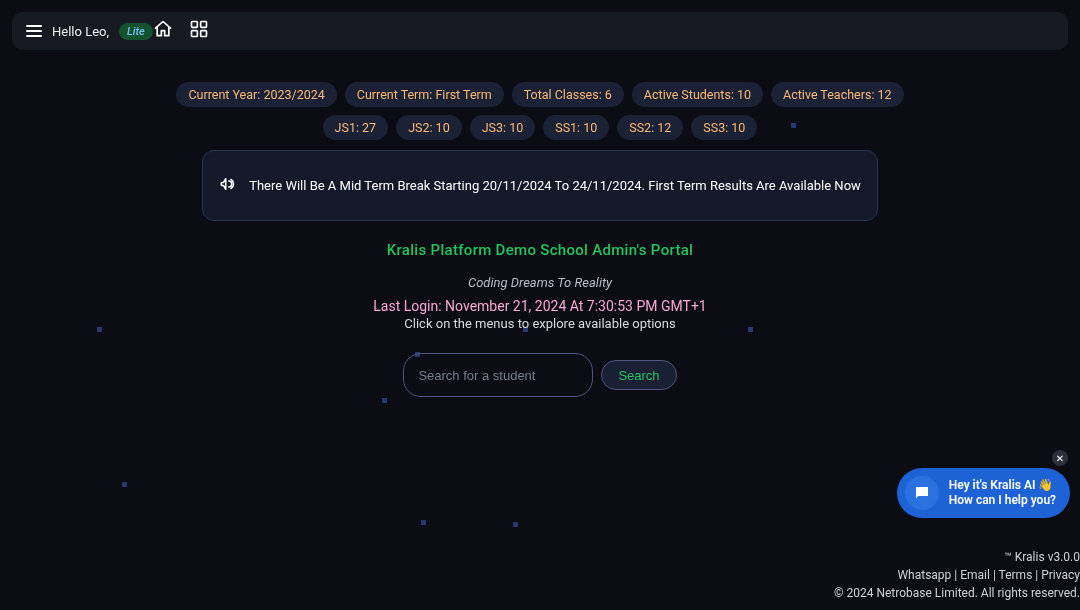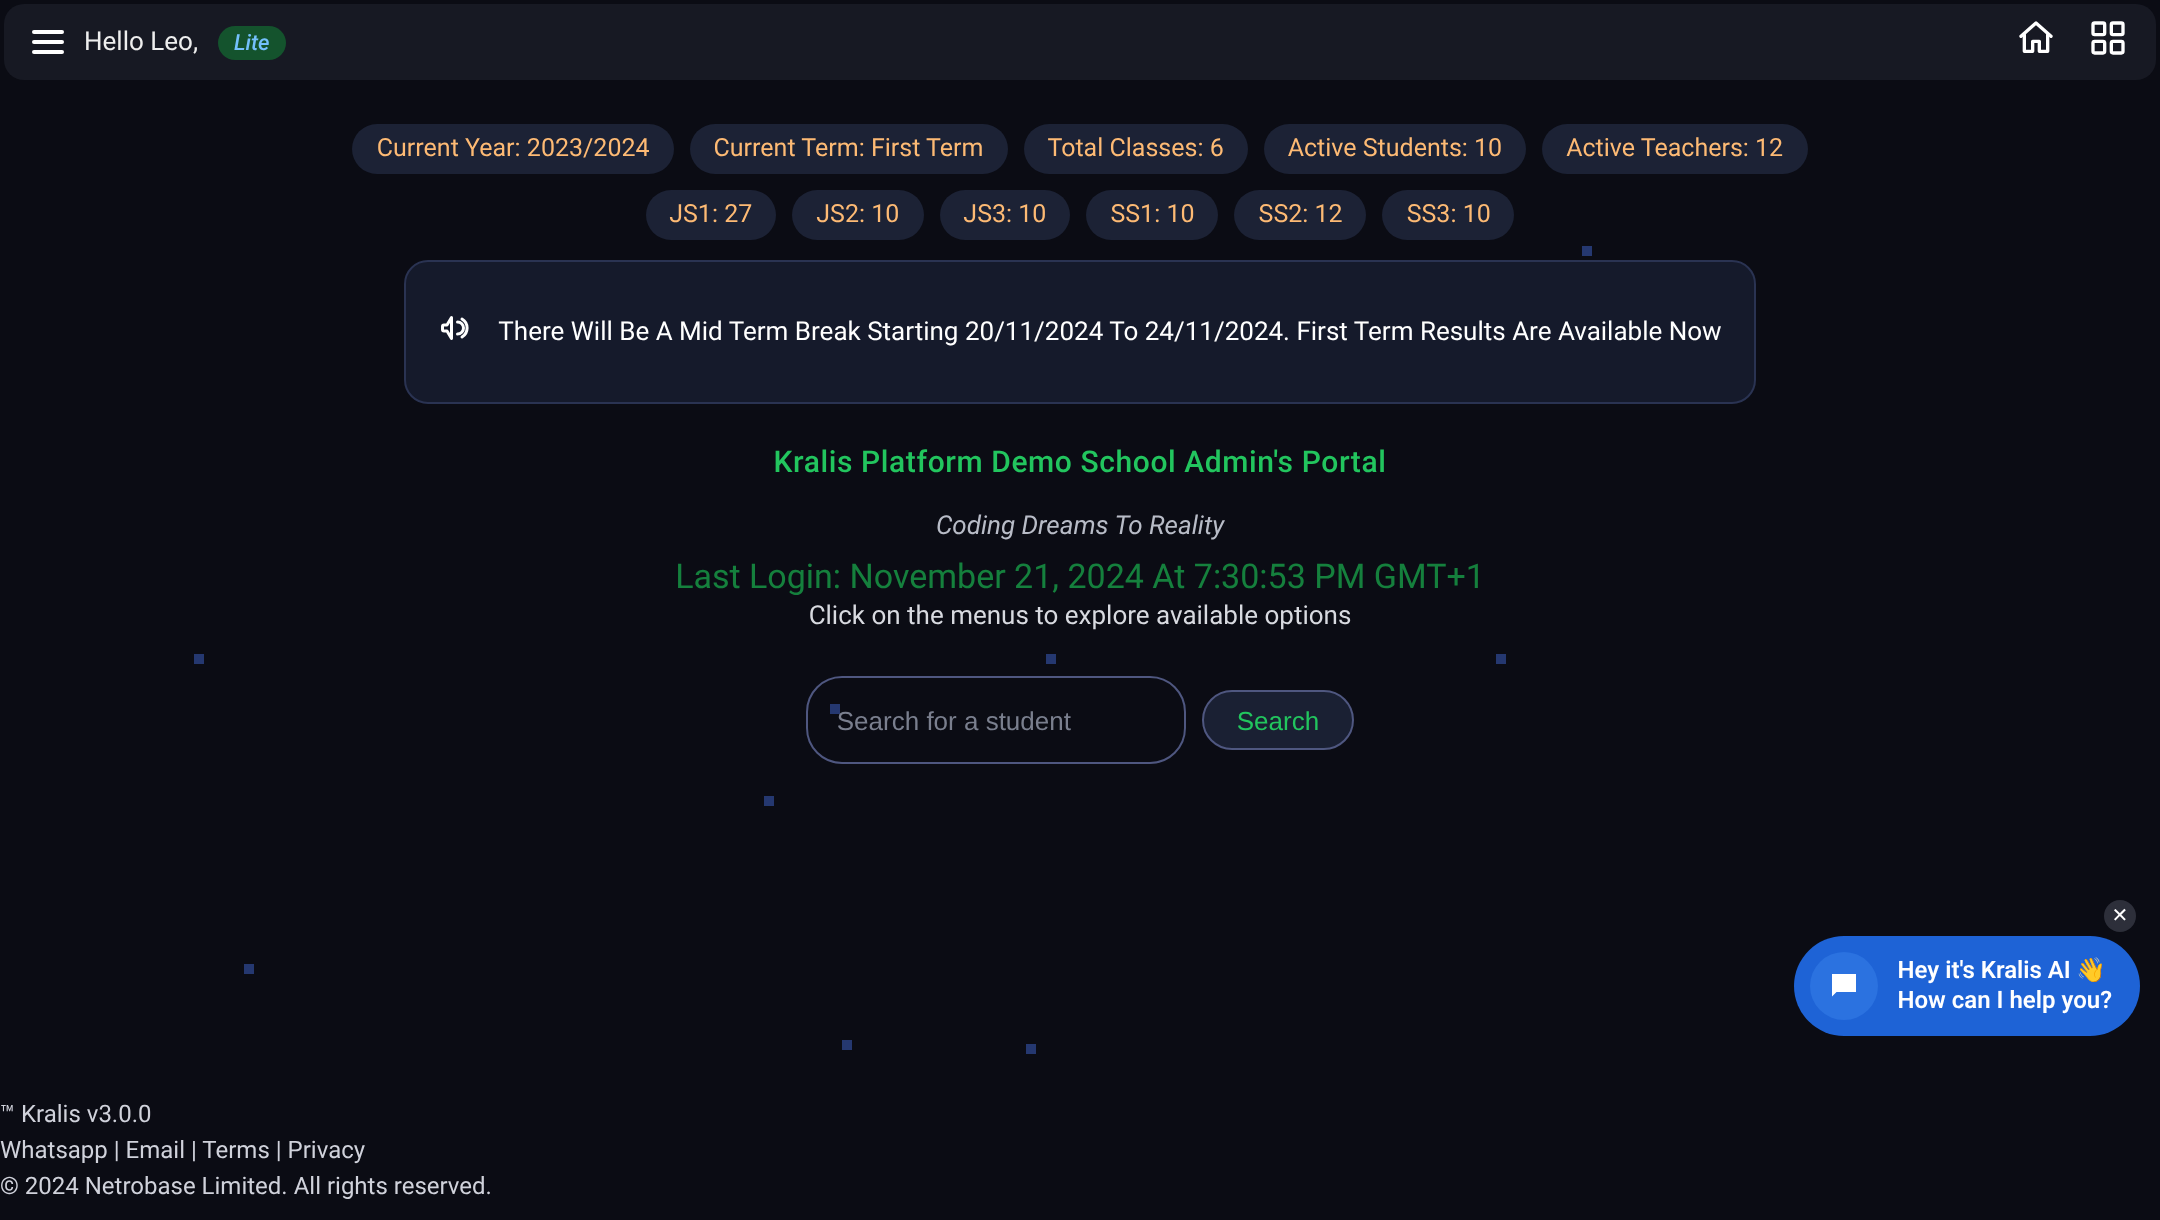--- a/index.html
+++ b/index.html
@@ -10,28 +10,27 @@
     body {
       width: 1080px;
       height: 610px;
       background: #0b0c14;
       font-family: -apple-system, BlinkMacSystemFont, "Segoe UI", Roboto, sans-serif;
       color: #fff;
       overflow: hidden;
       position: relative;
     }
     .topbar {
-      margin: 2px;
+      margin: 12px;
       background: #171923;
       border-radius: 10px;
       height: 38px;
       display: flex;
       align-items: center;
       padding: 0 14px;
-      justify-content: space-between;
     }
     .topbar-left {
       display: flex;
       align-items: center;
       gap: 10px;
     }
     .menu-icon {
       display: flex;
       flex-direction: column;
       gap: 3px;
@@ -105,22 +104,22 @@
       color: #22c55e;
       letter-spacing: 0.3px;
     }
     .tagline {
       font-style: italic;
       font-size: 13px;
       color: #b8bcc7;
       margin-top: 16px;
     }
     .last-login {
-      font-size: 17px;
-      color: #15803d;
+      font-size: 14px;
+      color: #f9a8d4;
       margin-top: 8px;
     }
     .hint {
       font-size: 13px;
       color: #d8dae0;
       margin-top: 2px;
     }
     .search-row {
       display: flex;
       gap: 8px;
@@ -149,21 +148,21 @@
       background: #1a2033;
       color: #22c55e;
       font-size: 13px;
       cursor: pointer;
     }
     .footer {
       position: absolute;
       bottom: 8px;
       left: 0;
       right: 0;
-      text-align: left;
+      text-align: right;
       font-size: 12px;
       color: #d0d2db;
       line-height: 1.5;
     }
     .footer a {
       color: #d0d2db;
       text-decoration: none;
     }
     .chat-widget {
       position: absolute;

